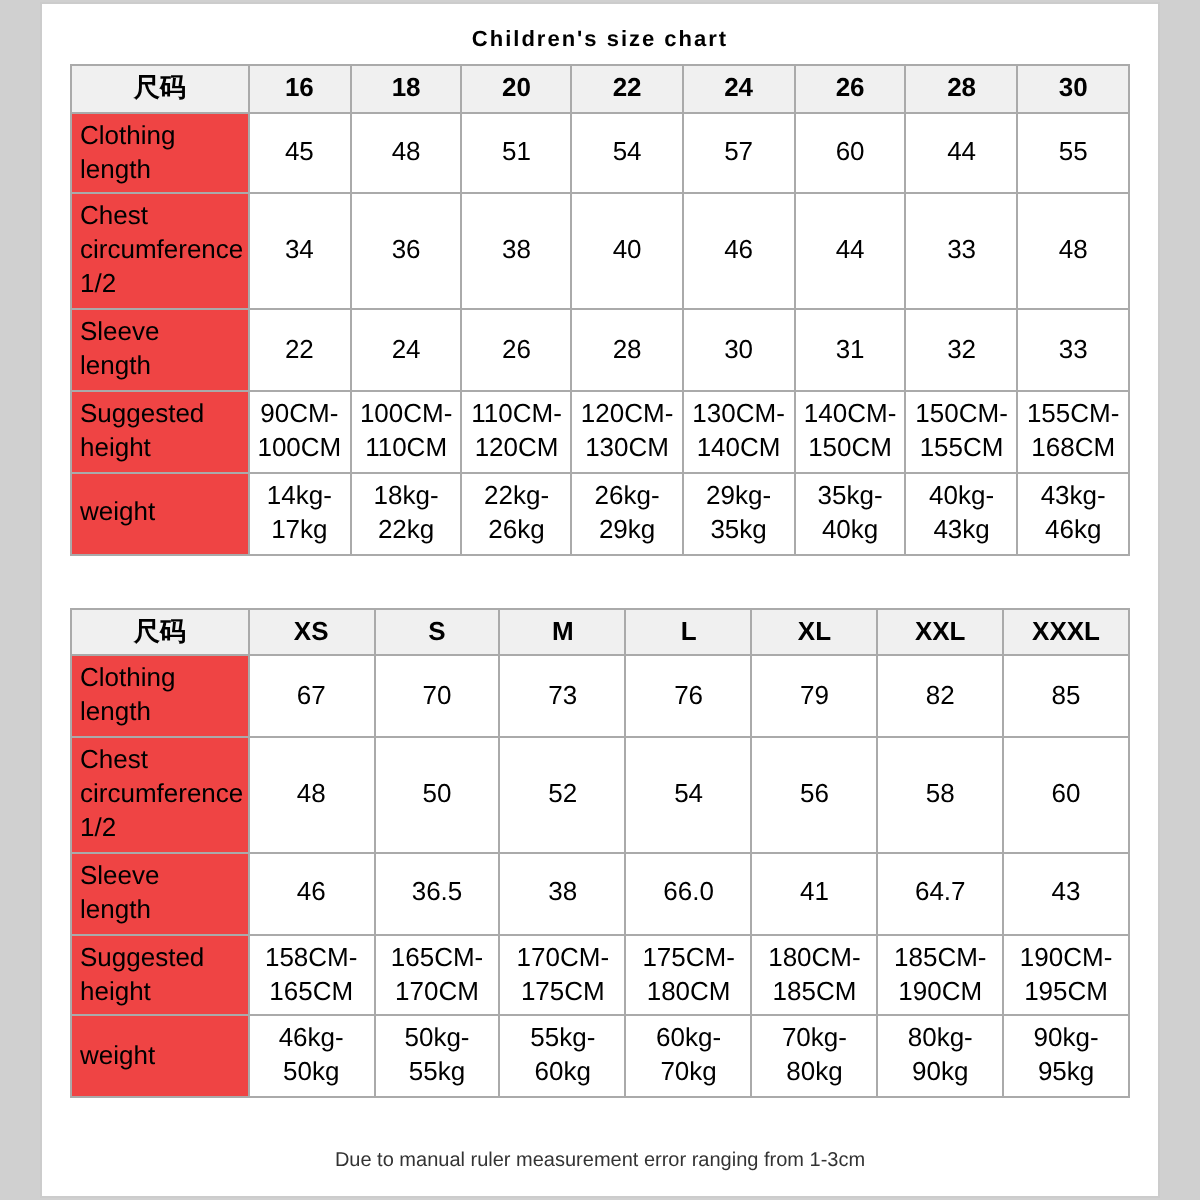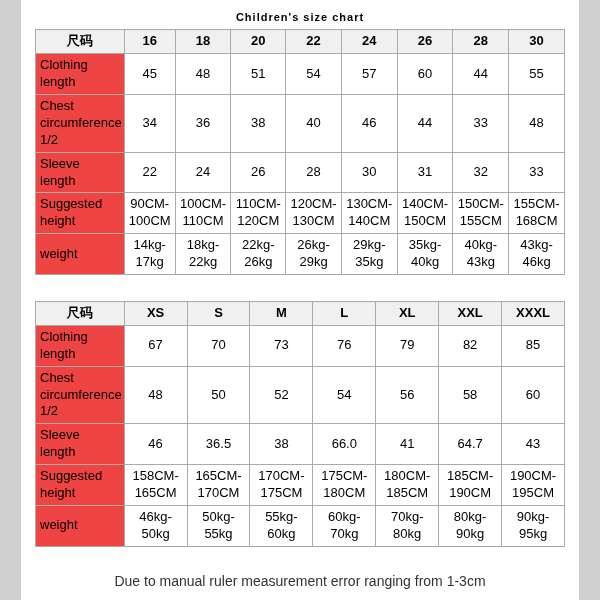--- a/index.html
+++ b/index.html
@@ -42,21 +42,21 @@
       font-weight: bold;
     }
     .row-header {
       text-align: left;
       padding-left: 4px;
       font-weight: normal;
       background: #ef4444;
     }
     .note {
       text-align: center;
-      font-size: 14px;
+      font-size: 10px;
       color: #333;
       margin-top: 4px;
     }
   </style>
 </head>
 <body>
 
 <div class="card">
 
   <div class="chart-title">Children's size chart</div>

